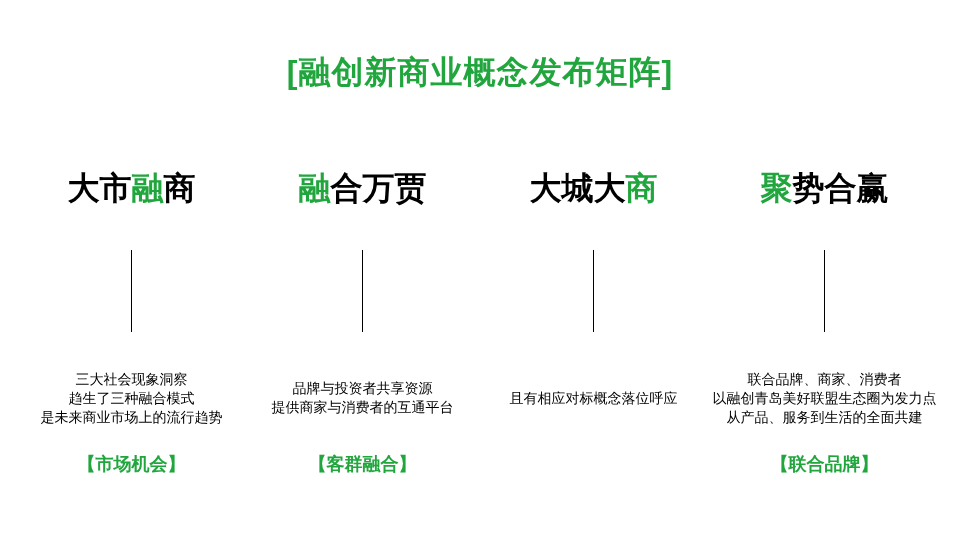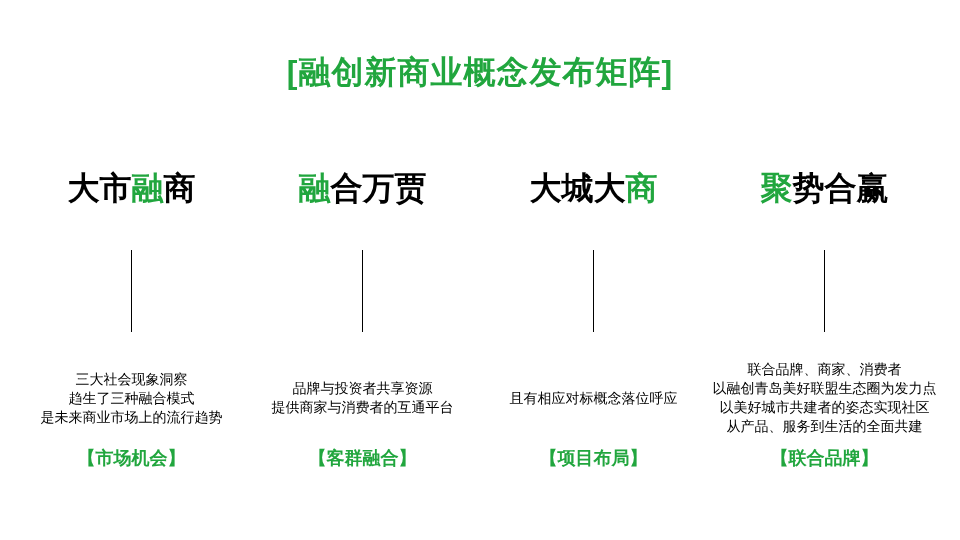--- a/index.html
+++ b/index.html
@@ -62,21 +62,21 @@
     display: flex;
     flex-direction: column;
     justify-content: center;
     text-align: center;
     font-size: 14px;
     line-height: 19px;
     white-space: nowrap;
     color: var(--ink);
   }
   .label {
-    margin-top: 10px;
+    margin-top: 16px;
     font-size: 18px;
     line-height: 24px;
     font-weight: bold;
     color: var(--accent);
     white-space: nowrap;
   }
 </style>
 </head>
 <body>
 
@@ -106,29 +106,27 @@
       </div>
       <div class="label">【客群融合】</div>
     </div>
 
     <div class="col">
       <div class="heading"><span>大城大</span><span class="hl">商</span><span></span></div>
       <div class="vline"></div>
       <div class="desc">
         <div>且有相应对标概念落位呼应</div>
       </div>
-      <div class="label">【项目布局】</div>
     </div>
 
     <div class="col">
       <div class="heading"><span></span><span class="hl">聚</span><span>势合赢</span></div>
       <div class="vline"></div>
       <div class="desc">
         <div>联合品牌、商家、消费者</div>
         <div>以融创青岛美好联盟生态圈为发力点</div>
-        <div>以美好城市共建者的姿态实现社区</div>
         <div>从产品、服务到生活的全面共建</div>
       </div>
       <div class="label">【联合品牌】</div>
     </div>
 
   </div>
 </div>
 
 </body></html>

